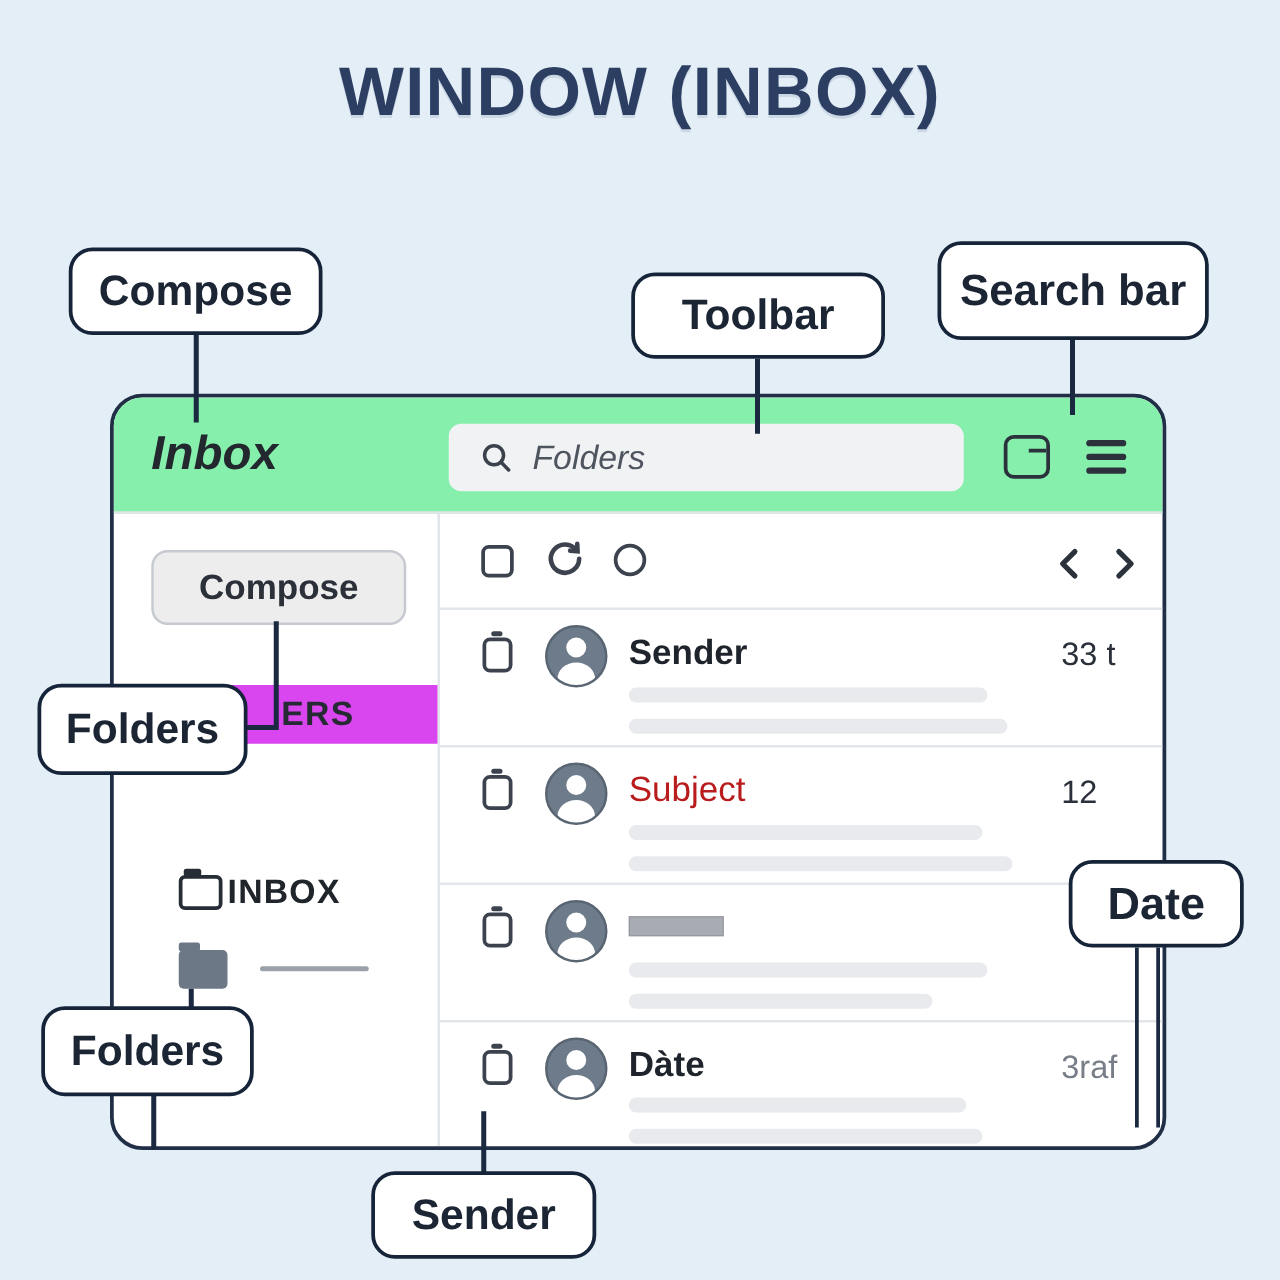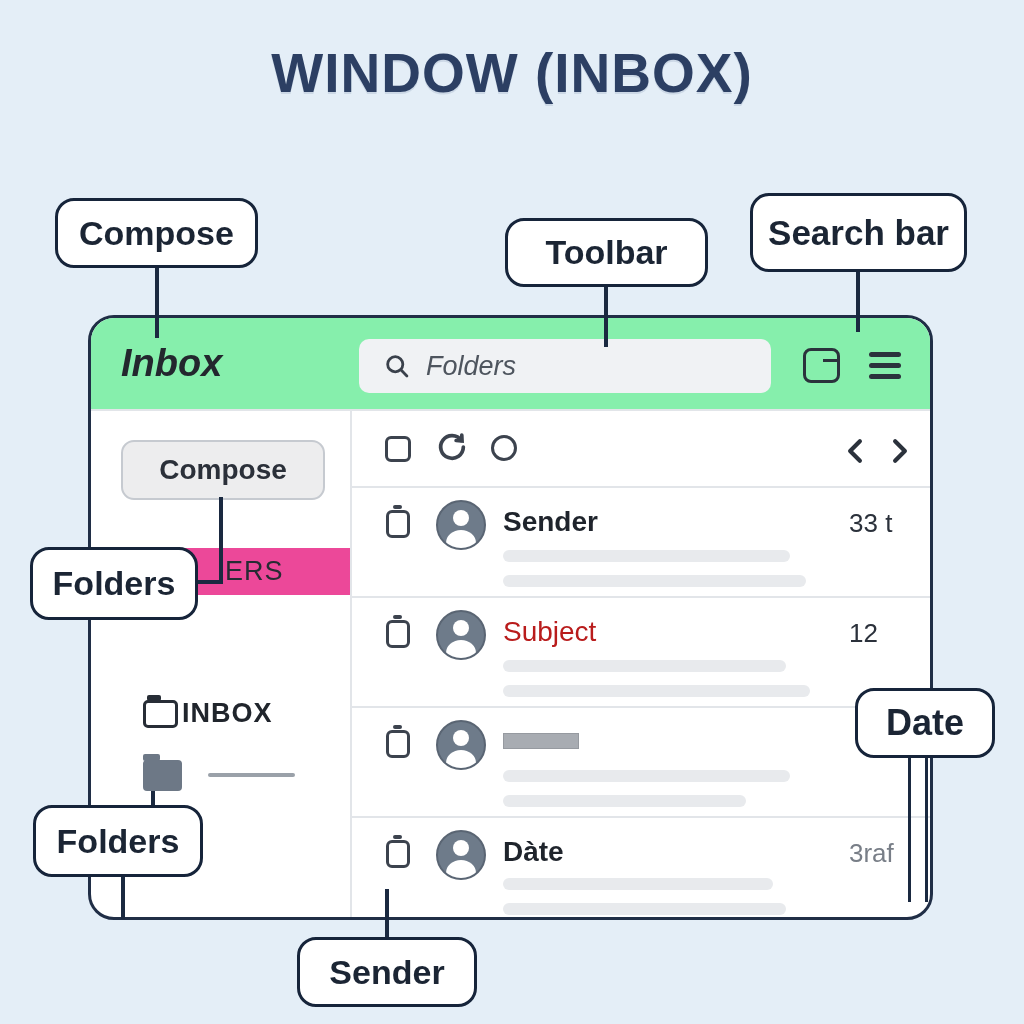--- a/index.html
+++ b/index.html
@@ -78,22 +78,22 @@
   .sidebar-divider { position:absolute; left:259px; top:93px; width:2px;
     height:506px; background:#e2e5e9; }
   .compose-btn {
     position:absolute; left:30px; top:122px; width:204px; height:60px;
     background:#ededee; border:2.5px solid #c6cad0; border-radius:13px;
     display:flex; align-items:center; justify-content:center;
     font-size:28px; font-weight:600; color:#2b3039;
   }
   .folders-band {
     position:absolute; left:70px; top:230px; width:189px; height:47px;
-    background:#ec4899; display:flex; align-items:center;
-    padding-left:64px; font-size:27px; font-weight:normal; color:#262b33;
+    background:#d946ef; display:flex; align-items:center;
+    padding-left:64px; font-size:27px; font-weight:bold; color:#262b33;
     letter-spacing:1px;
     text-align:right;
   }
   .folders-heading { position:absolute; left:47px; top:317px; font-size:27px;
     font-weight:bold; color:#1f242b; letter-spacing:1.5px; }
   .folder-row { position:absolute; left:52px; top:380px; display:flex;
     align-items:center; gap:4px; font-size:27px; font-weight:bold; color:#20252c;
     letter-spacing:1px; }
   .folder-outline { position:relative; width:35px; height:28px;
     border:3.5px solid #272d36; border-radius:5px; }

